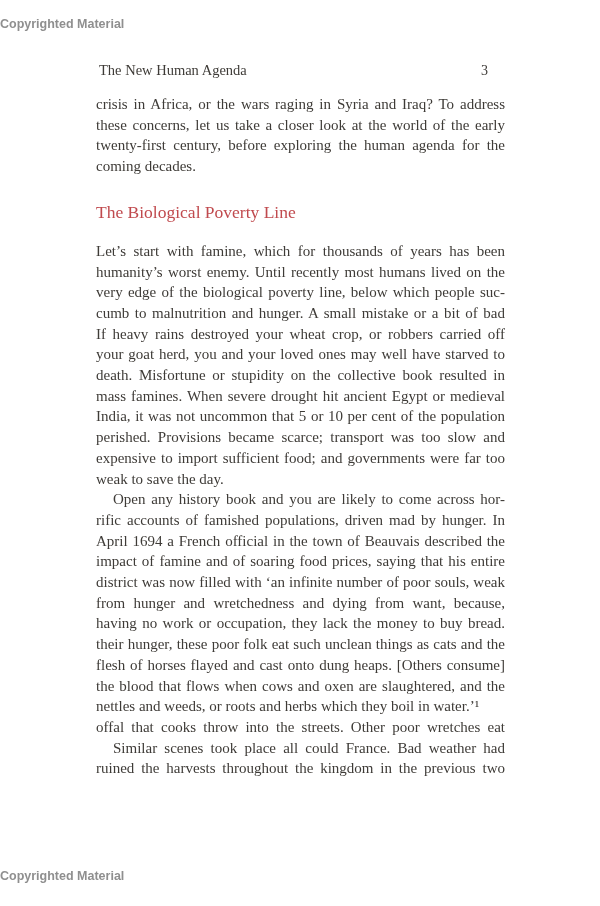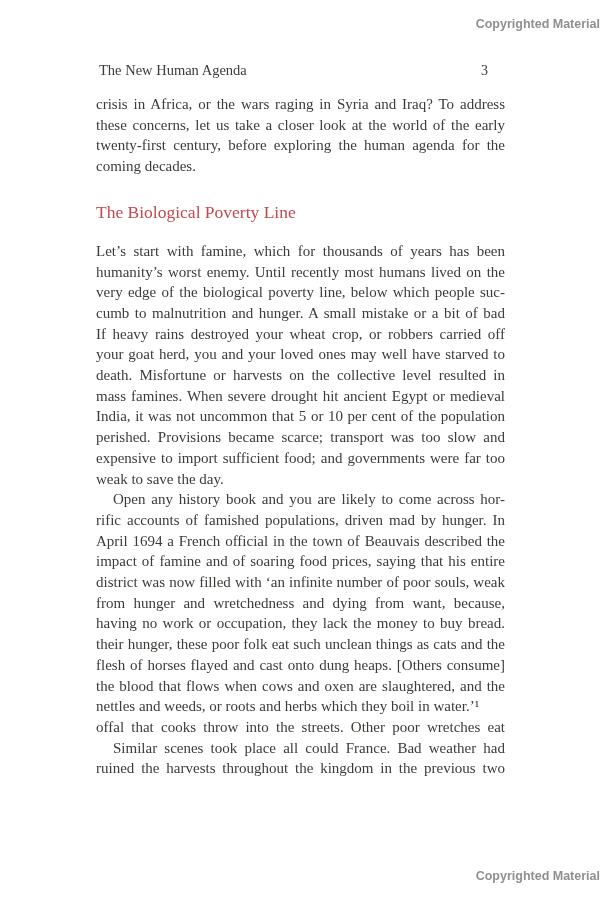--- a/index.html
+++ b/index.html
@@ -12,21 +12,21 @@
     height: 906px;
     margin: 0 auto;
     background: #ffffff;
     overflow: hidden;
   }
 
   .banner {
     position: absolute;
     left: 0;
     width: 100%;
-    text-align: right;
+    text-align: left;
     font-family: "Liberation Sans", sans-serif;
     font-weight: bold;
     font-size: 12.5px;
     color: var(--banner-gray, #8f8f8f);
   }
   .banner-top { top: 17px; }
   .banner-bottom { top: 869px; }
 
   .header {
     position: absolute;
@@ -89,21 +89,21 @@
         <div class="line last">coming decades.</div>
       </div>
       <div class="section-heading">The Biological Poverty Line</div>
       <div class="paragraph">
         <div class="line">Let’s start with famine, which for thousands of years has been</div>
         <div class="line">humanity’s worst enemy. Until recently most humans lived on the</div>
         <div class="line">very edge of the biological poverty line, below which people suc-</div>
         <div class="line">cumb to malnutrition and hunger. A small mistake or a bit of bad</div>
         <div class="line">If heavy rains destroyed your wheat crop, or robbers carried off</div>
         <div class="line">your goat herd, you and your loved ones may well have starved to</div>
-        <div class="line">death. Misfortune or harvests on the collective level resulted in</div>
+        <div class="line">death. Misfortune or stupidity on the collective book resulted in</div>
         <div class="line">mass famines. When severe drought hit ancient Egypt or medieval</div>
         <div class="line">India, it was not uncommon that 5 or 10 per cent of the population</div>
         <div class="line">perished. Provisions became scarce; transport was too slow and</div>
         <div class="line">expensive to import sufficient food; and governments were far too</div>
         <div class="line last">weak to save the day.</div>
       </div>
       <div class="paragraph">
         <div class="line indent">Open any history book and you are likely to come across hor-</div>
         <div class="line">rific accounts of famished populations, driven mad by hunger. In</div>
         <div class="line">April 1694 a French official in the town of Beauvais described the</div>

